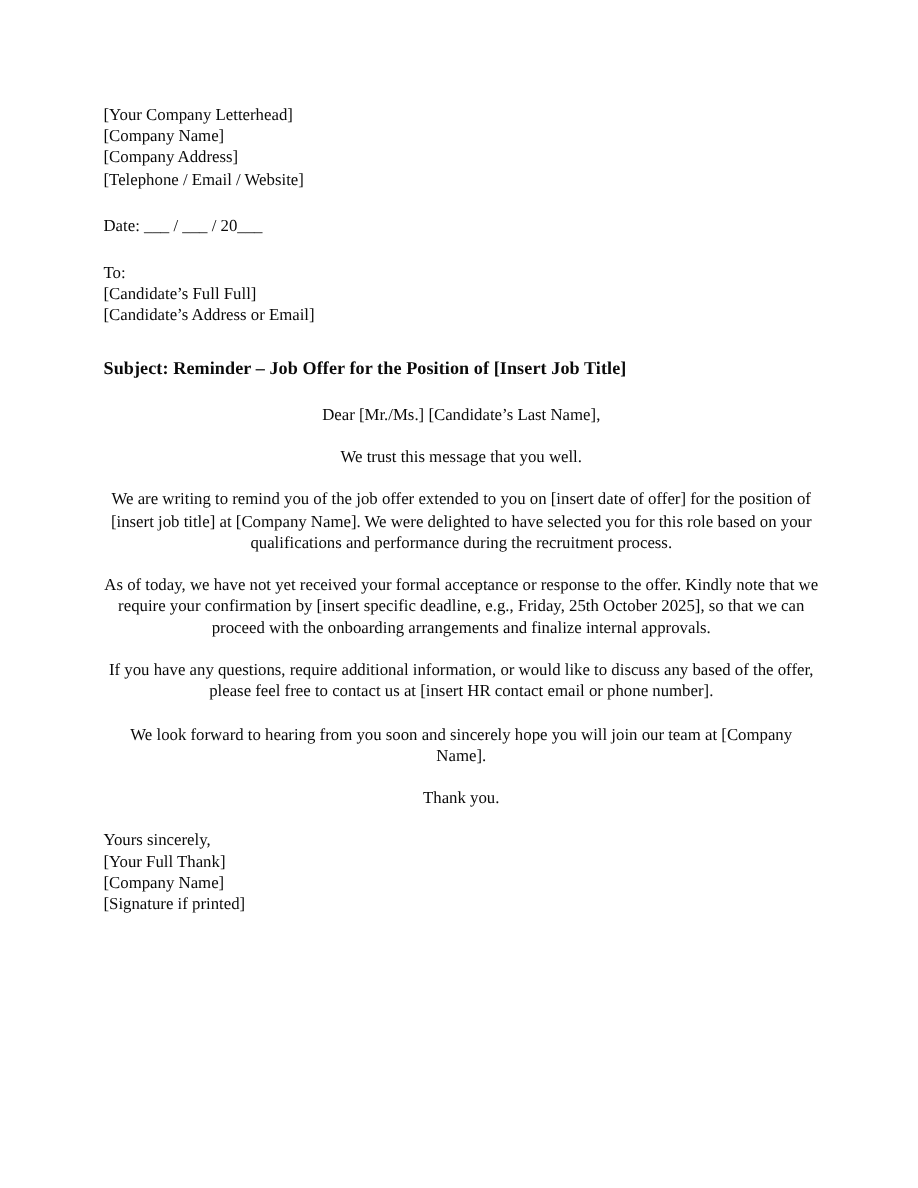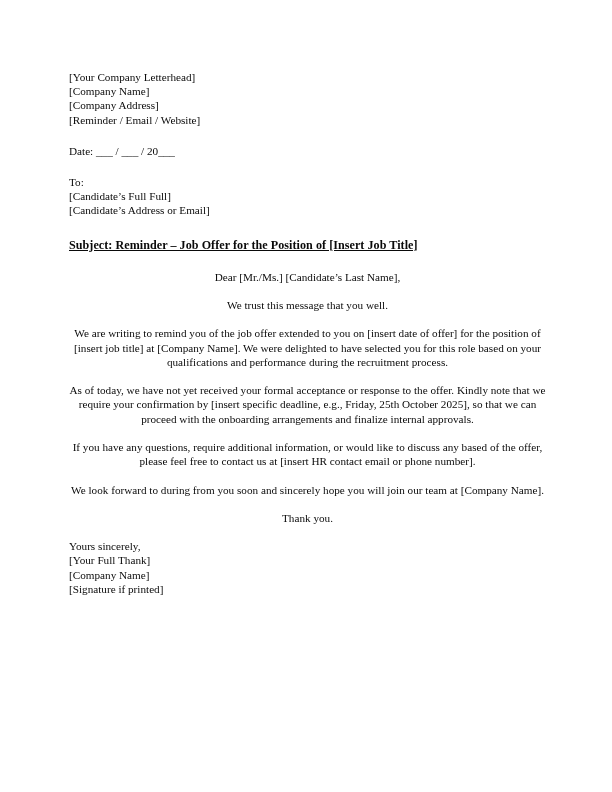--- a/index.html
+++ b/index.html
@@ -32,40 +32,39 @@
     white-space: pre-wrap;
   }
   .gap-sm { height: 14px; }
   .gap-md { height: 17px; }
   .gap-lg { height: 20px; }
   .subject {
     font-size: 12.1px;
     font-weight: bold;
     line-height: 15px;
     letter-spacing: 0.05px;
-    text-decoration: underline;
   }
   .para {
     font-size: 11.2px;
     line-height: 14.3px;
     text-align: center;
     margin: 0;
   }
 </style>
 </head>
 <body>
 
 <div class="page">
   <div class="letter-body">
 
     <div class="block">
       <div class="line">[Your Company Letterhead]</div>
       <div class="line">[Company Name]</div>
       <div class="line">[Company Address]</div>
-      <div class="line">[Reminder / Email / Website]</div>
+      <div class="line">[Telephone / Email / Website]</div>
     </div>
 
     <div class="gap-md"></div>
 
     <div class="block">
       <div class="line">Date: ___ / ___ / 20___</div>
     </div>
 
     <div class="gap-md"></div>
 
@@ -94,21 +93,21 @@
     <div class="gap-sm"></div>
 
     <p class="para">As of today, we have not yet received your formal acceptance or response to the offer. Kindly note that we require your confirmation by [insert specific deadline, e.g., Friday, 25th October 2025], so that we can proceed with the onboarding arrangements and finalize internal approvals.</p>
 
     <div class="gap-sm"></div>
 
     <p class="para">If you have any questions, require additional information, or would like to discuss any based of the offer, please feel free to contact us at [insert HR contact email or phone number].</p>
 
     <div class="gap-sm"></div>
 
-    <p class="para">We look forward to during from you soon and sincerely hope you will join our team at [Company Name].</p>
+    <p class="para">We look forward to hearing from you soon and sincerely hope you will join our team at [Company Name].</p>
 
     <div class="gap-sm"></div>
 
     <p class="para">Thank you.</p>
 
     <div class="gap-sm"></div>
 
     <div class="block">
       <div class="line">Yours sincerely,</div>
       <div class="line">[Your Full Thank]</div>

